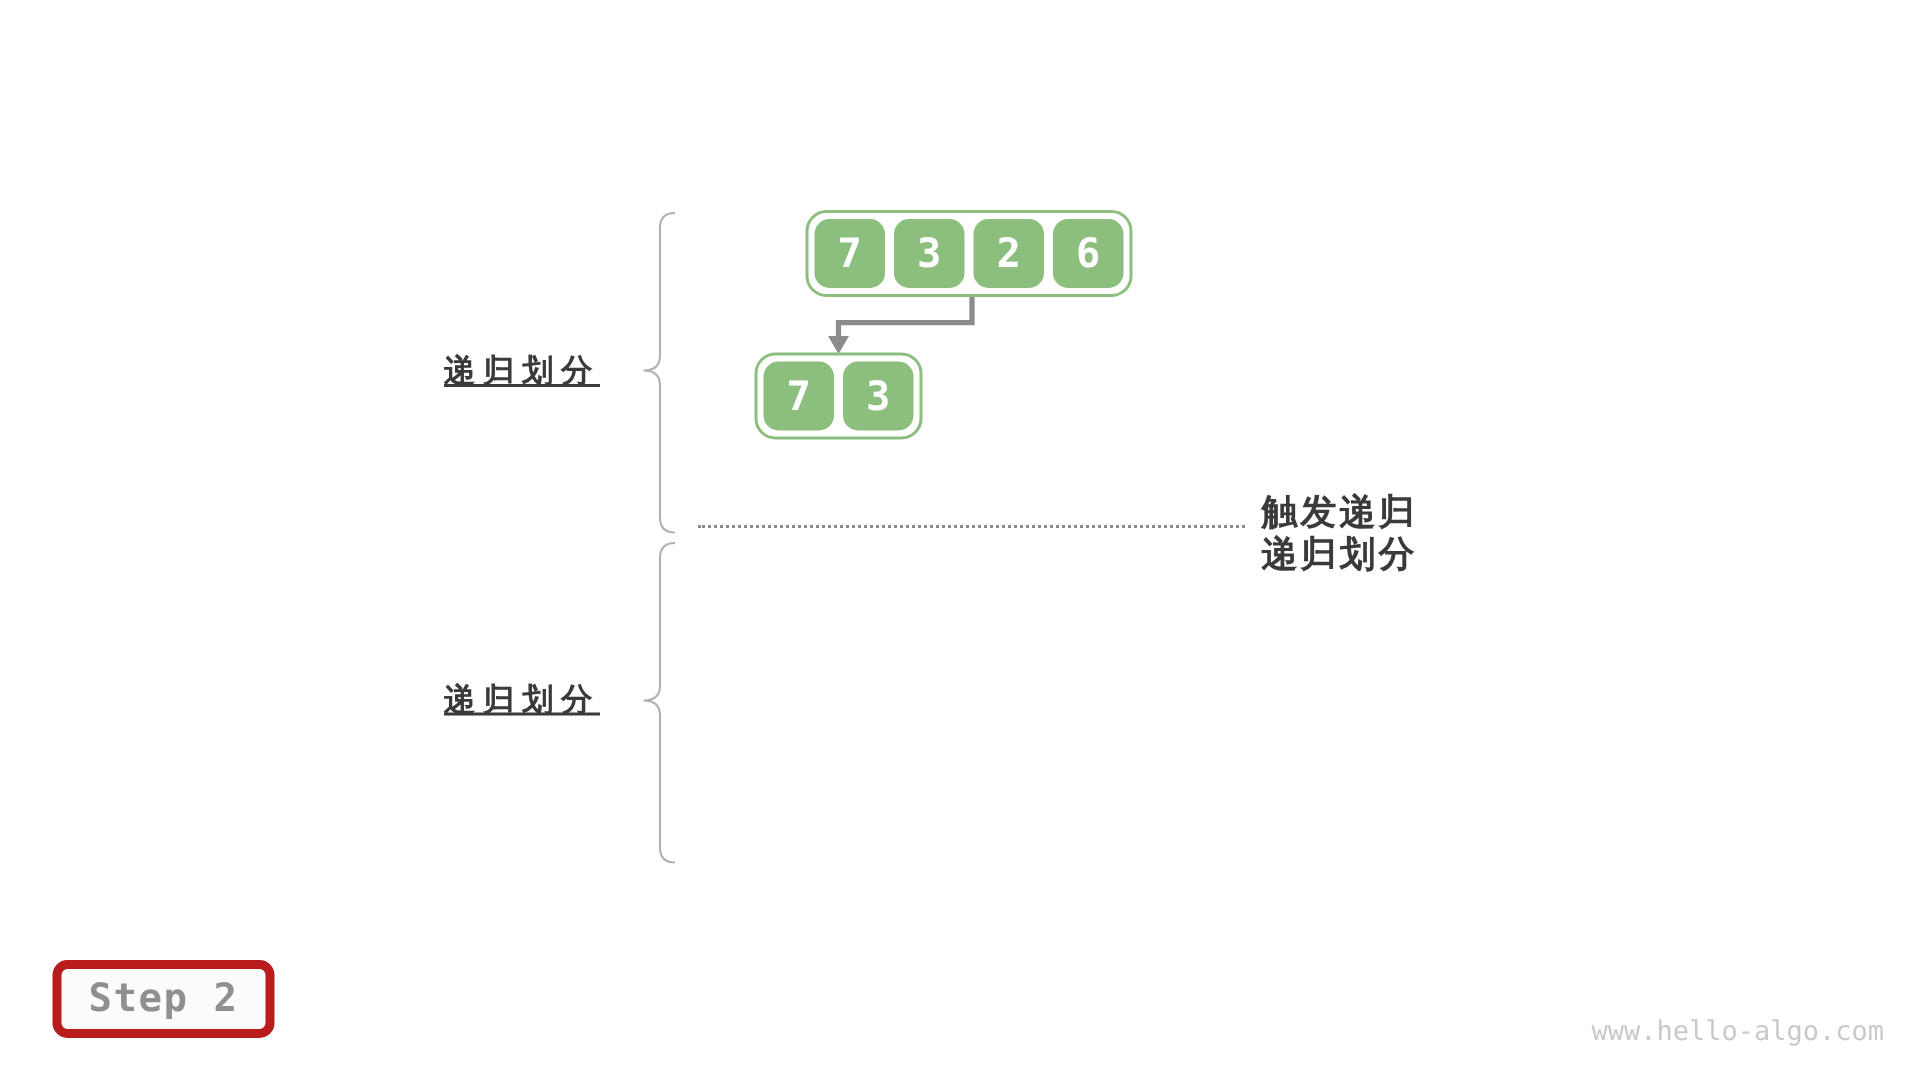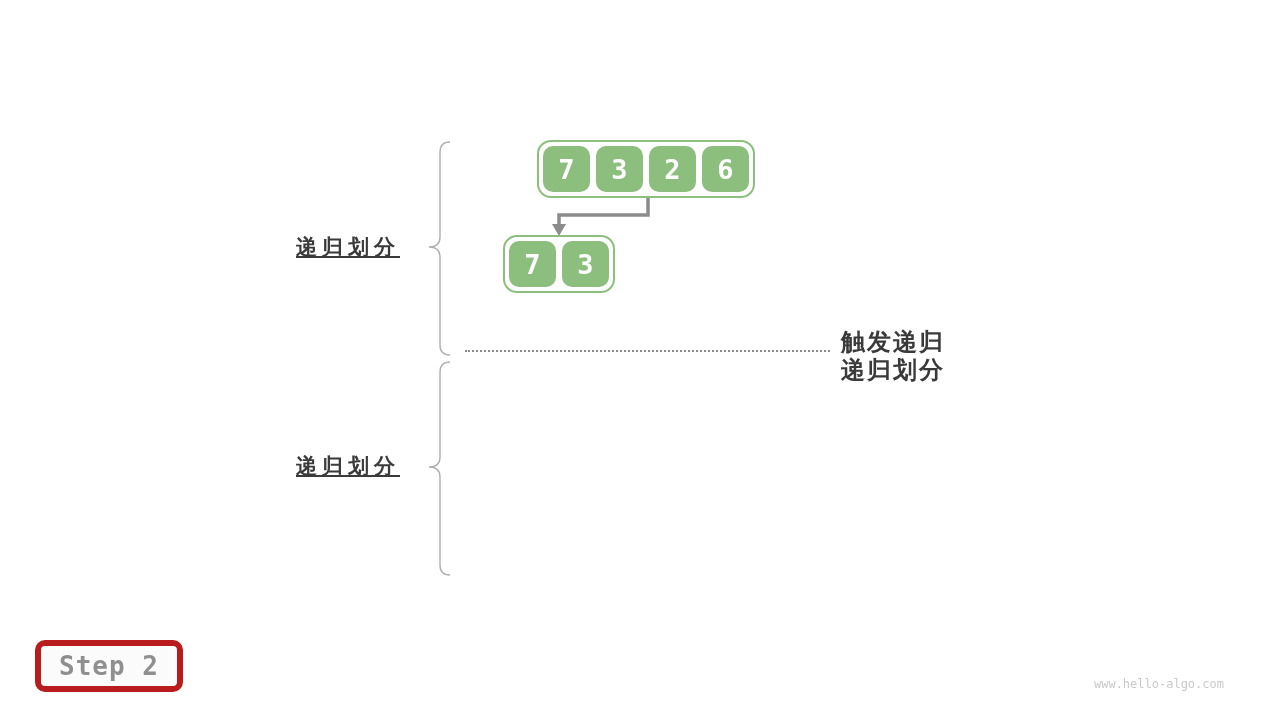--- a/index.html
+++ b/index.html
@@ -93,24 +93,24 @@
     font-weight: bold;
     display: flex;
     align-items: center;
     justify-content: center;
     letter-spacing: 1px;
   }
 
   
   #watermark {
     position: absolute;
-    right: 56px; top: 677px;
+    right: 24px; top: 677px;
     color: #c9c9c9;
     font-family: "DejaVu Sans Mono", monospace;
-    font-size: 12px;
+    font-size: 18px;
   }
 </style>
 </head>
 <body>
 
 <div id="canvas">
 
   <svg id="overlay" viewBox="0 0 1280 720" xmlns="http://www.w3.org/2000/svg">
 
     <path d="M450,142 Q440,142 440,152 L440,237 Q440,247 429,247 Q440,247 440,257 L440,345 Q440,355 450,355" fill="none" stroke="#b0b0b0" stroke-width="1.4"></path>

